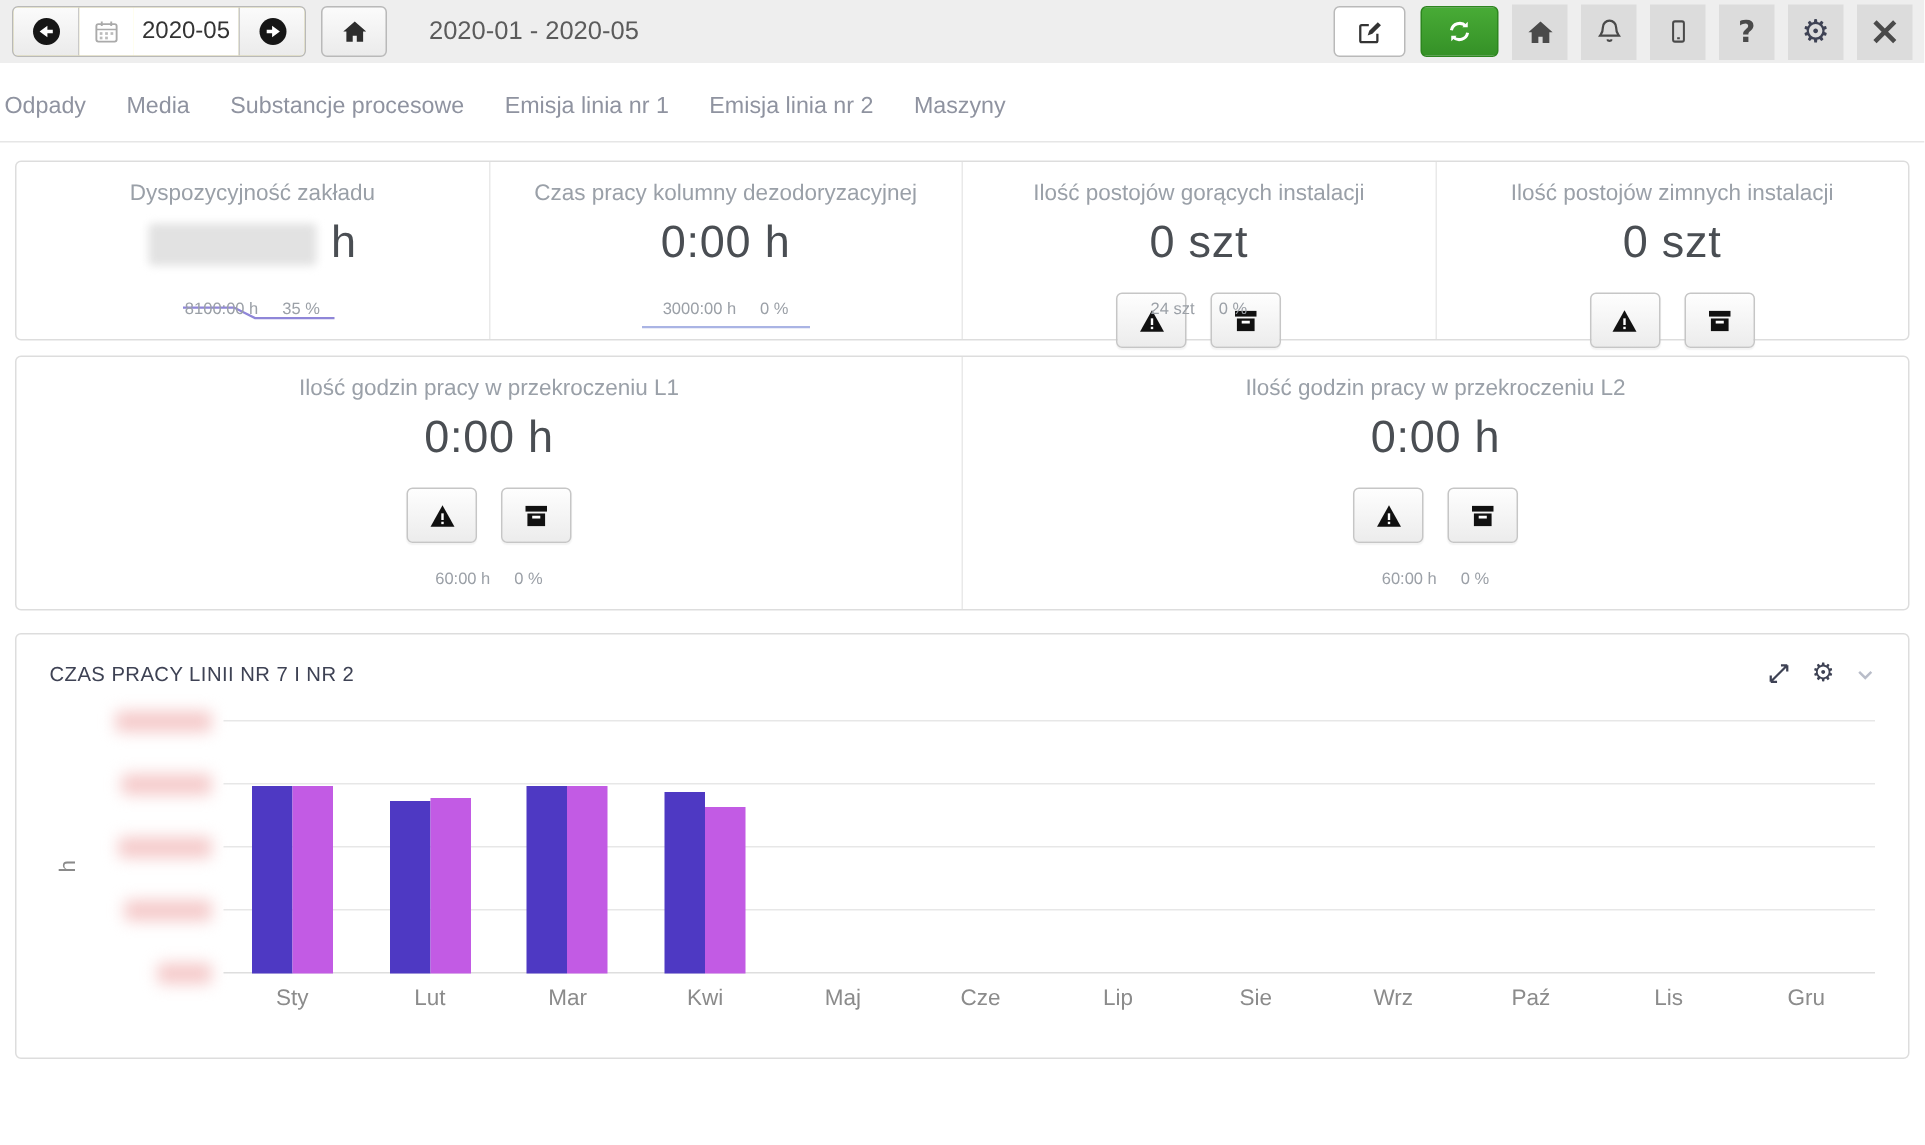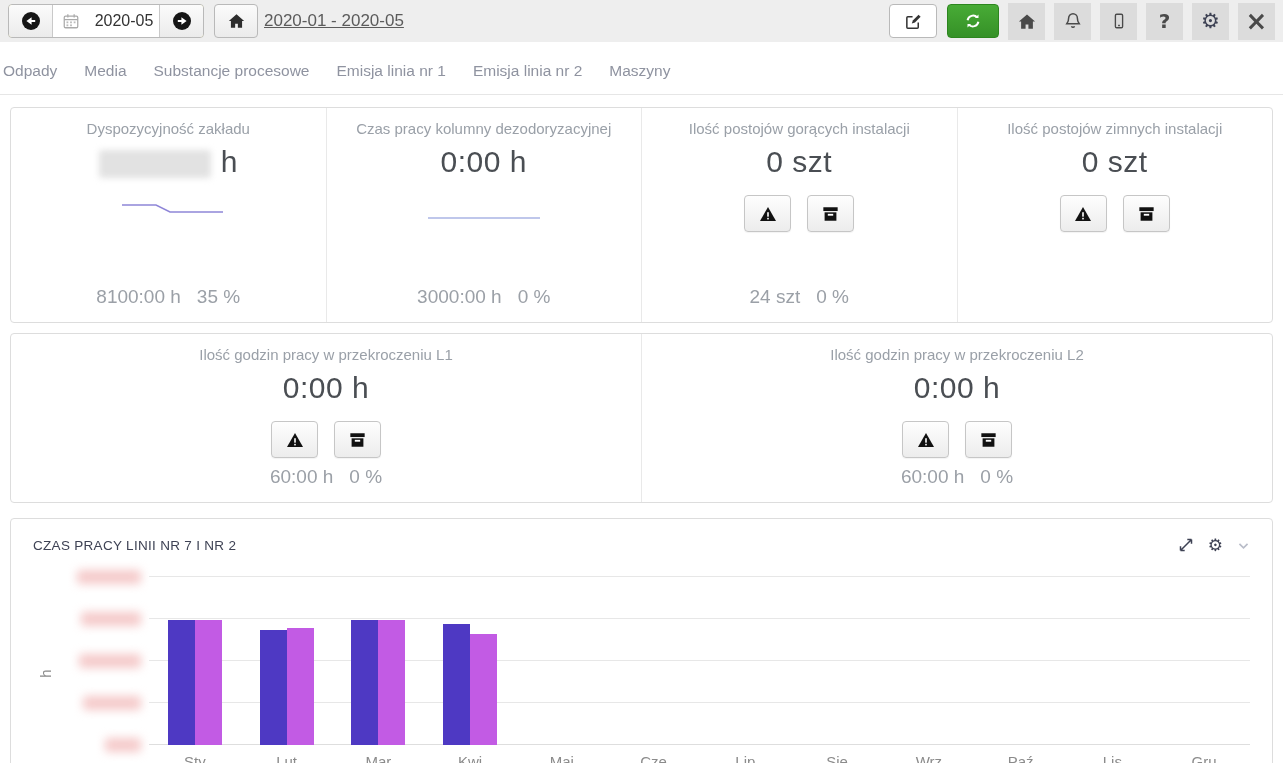--- a/index.html
+++ b/index.html
@@ -14,50 +14,50 @@
     border-radius:4px; overflow:hidden; background:#fef9c3; }
   .tb-btn { display:flex; align-items:center; justify-content:center; cursor:pointer;
     background:linear-gradient(#fbfbfb,#ebebeb); border:none; width:44px; height:100%; }
   .btn-group .tb-btn { border:none; }
   .btn-group .tb-btn:first-child { border-right:1px solid #c9c9c9; }
   .btn-group .tb-btn:last-child { border-left:1px solid #c9c9c9; }
   .cal-cell { display:flex; align-items:center; justify-content:center; width:36px; background:#fff; }
   .period-input { width:70px; border:none; outline:none; text-align:center; font-size:16px;
     color:#333; font-family:"Liberation Sans",sans-serif; background:#fff; }
   .single { height:34px; border:1px solid #b9b9b9 !important; border-radius:4px; margin-left:10px; }
-  .range-label { font-size:17px; color:#5b5b5b; margin-left:6px;text-decoration:underline; }
+  .range-label { font-size:17px; color:#5b5b5b; margin-left:28px; }
   .green-btn { width:52px; height:34px; margin-left:10px; border:1px solid #2d861f; border-radius:4px;
     background:linear-gradient(#48ab36,#359127); display:flex; align-items:center; justify-content:center; cursor:pointer; }
   .icon-sq { width:37px; height:37px; margin-left:9px; background:#dcdcdc; border:none;
     display:flex; align-items:center; justify-content:center; cursor:pointer;
     font-size:20px; color:#4a4a4a; font-family:"DejaVu Sans",sans-serif; }
   .icon-sq.txt { font-weight:bold; }
 
   
   .tabs { background:#fff; display:flex; gap:25px; padding:0 2px; height:53px;
     align-items:flex-end; border-bottom:1px solid #e6e6e6; }
   .tab { font-size:15.5px; color:#8f93a0; padding:0 1px 14px 1px; cursor:pointer;
     position:relative; white-space:nowrap; }
   .tab.active { color:#3a3e51; }
   .tab.active::after { content:""; position:absolute; left:0; right:-2px; bottom:-2px;
     height:4px; background:#2e3346; }
 
   
   main { padding:12px 10px 0 10px; }
   .card-row { border:1px solid #dddddd; border-radius:4px; display:flex; background:#fff; }
-  .row1 { height:216px; margin-bottom:10px; }
+  .row1 { height:120px; margin-bottom:10px; }
   .row2 { height:170px; margin-bottom:15px; }
   .kpi { flex:1; padding-top:12px; text-align:center; position:relative; }
   .kpi + .kpi { border-left:1px solid #e9e9e9; }
   .kpi-title { font-size:15px; color:#9aa0a8; margin-bottom:8px; }
   .kpi-value { font-size:30px; color:#4a4e53; letter-spacing:.5px; }
   .blur-box { display:inline-block; width:112px; height:28px; background:#e2e2e2;
     border-radius:3px; filter:blur(3px); vertical-align:middle; margin-right:10px; }
   .spark { margin-top:22px; }
-  .kpi-stats { position:absolute; left:0; right:0; bottom:14px; font-size:19px; color:#9ba0a7; }
+  .kpi-stats { position:absolute; left:0; right:0; bottom:14px; font-size:11px; color:#9ba0a7; }
   .kpi-stats span + span { margin-left:16px; }
   .kpi-actions { margin-top:16px; display:flex; justify-content:center; gap:16px; }
   .kpi-btn { width:47px; height:37px; border:1px solid #c6c6c6; border-radius:4px;
     background:linear-gradient(#fefefe,#ececec); display:flex; align-items:center;
     justify-content:center; cursor:pointer; box-shadow:0 1px 1px rgba(0,0,0,.05); }
 
   
   .chart-panel { border:1px solid #dddddd; border-radius:4px; background:#fff;
     height:284px; padding:14px 22px 0 22px; }
   .cp-header { display:flex; justify-content:space-between; align-items:center; height:24px; }

